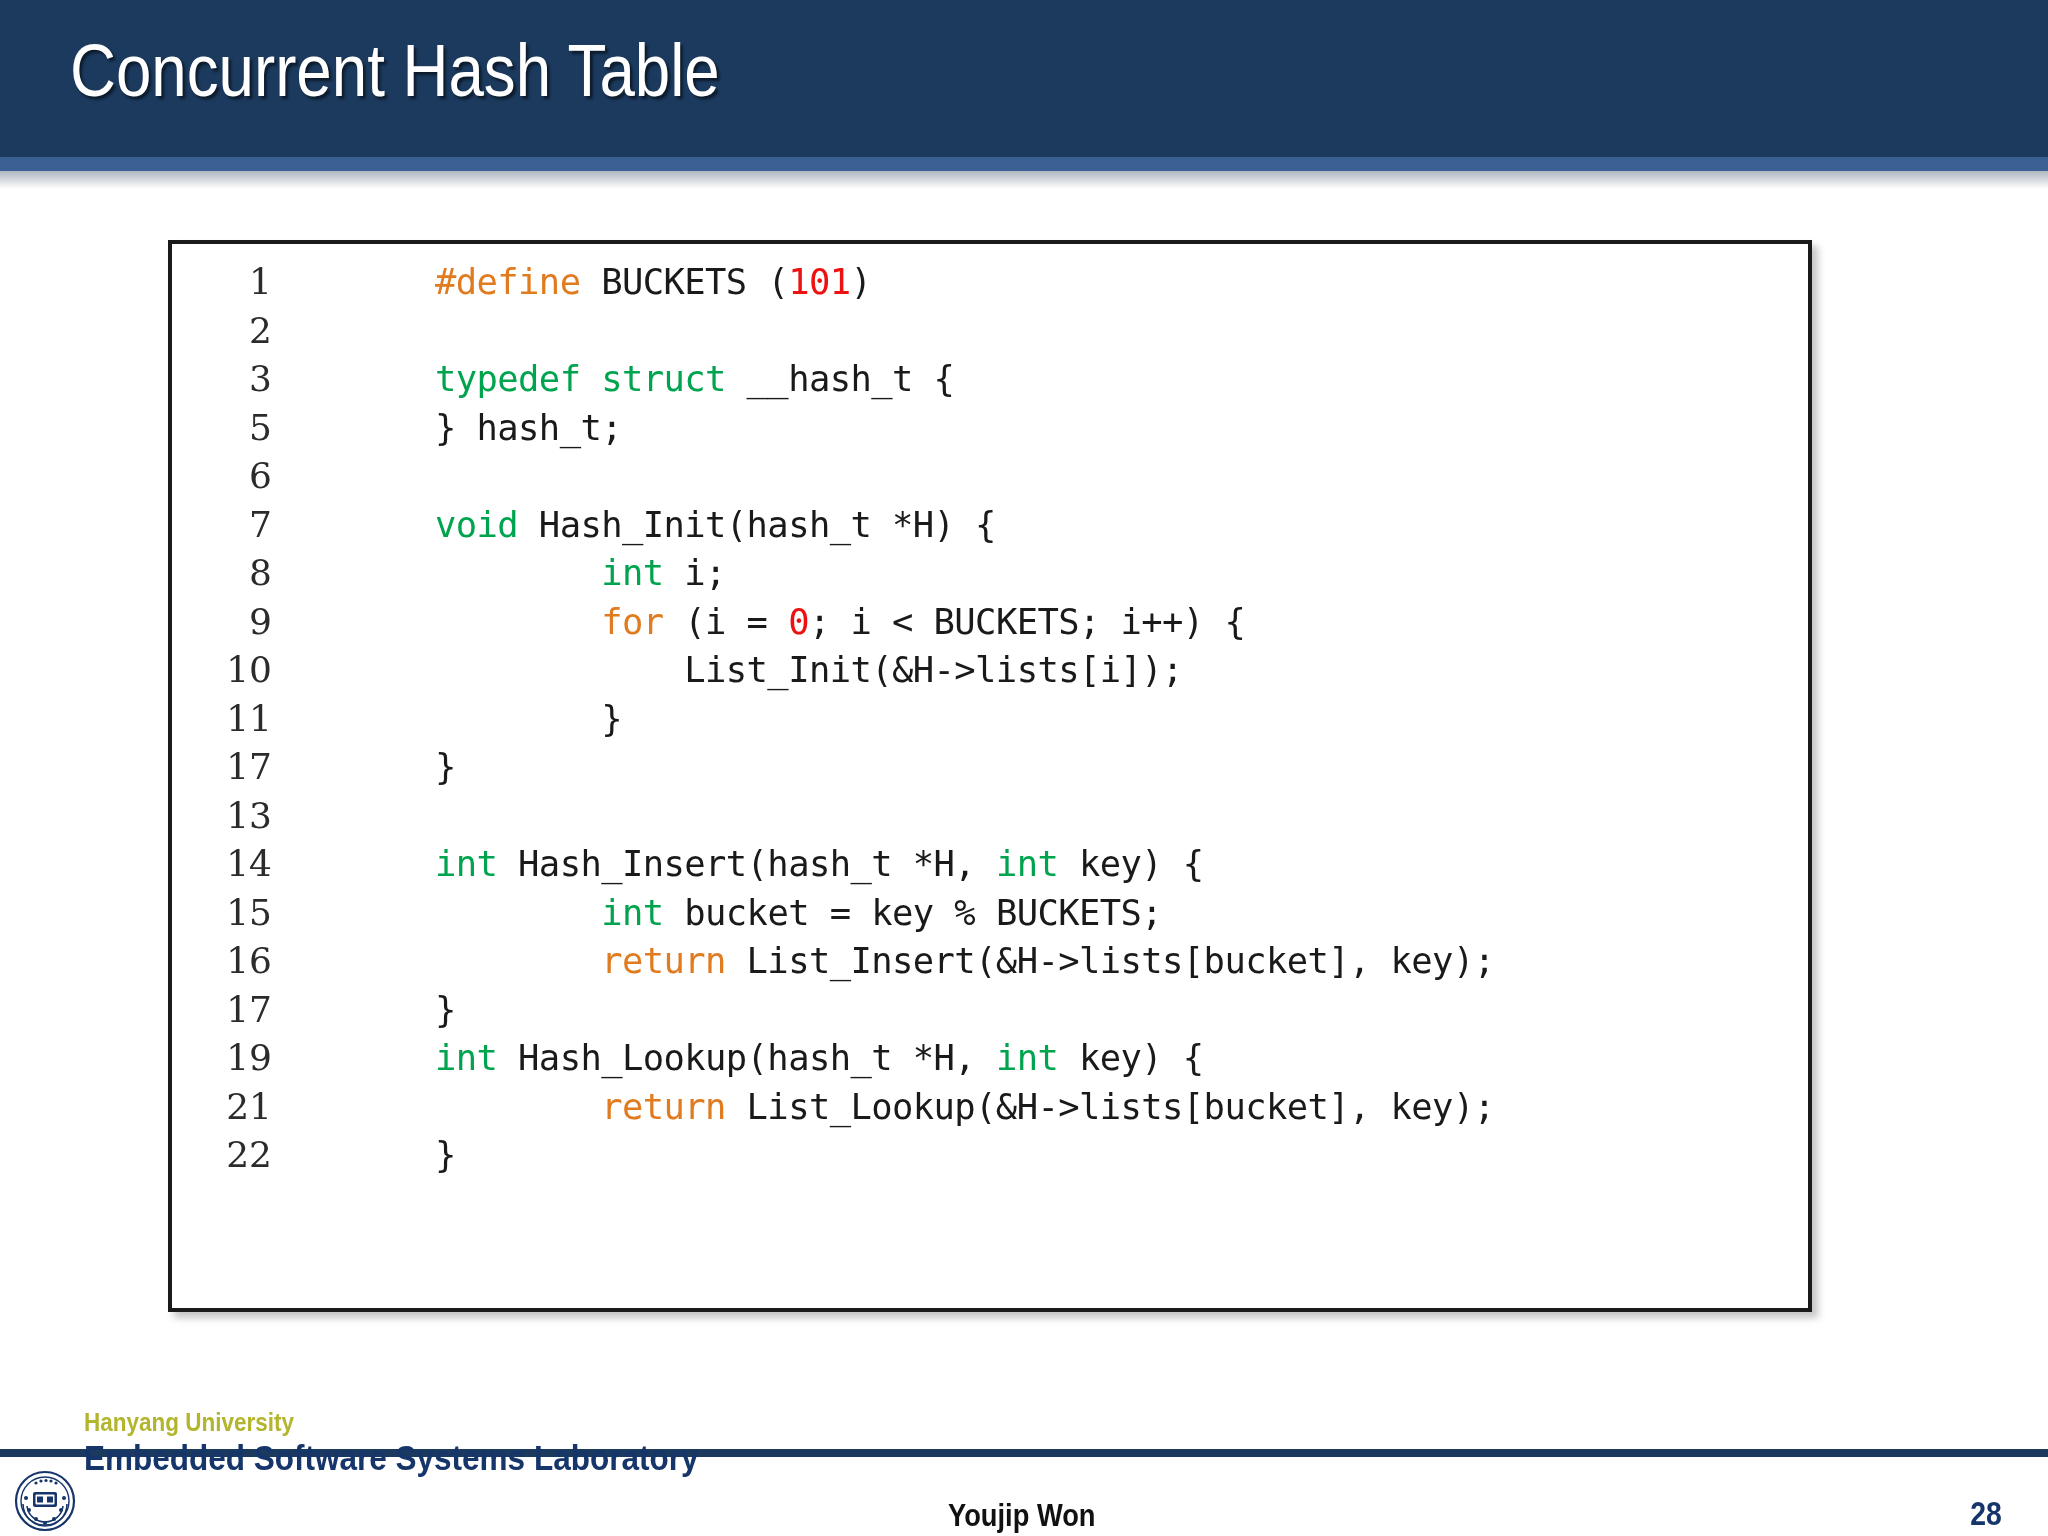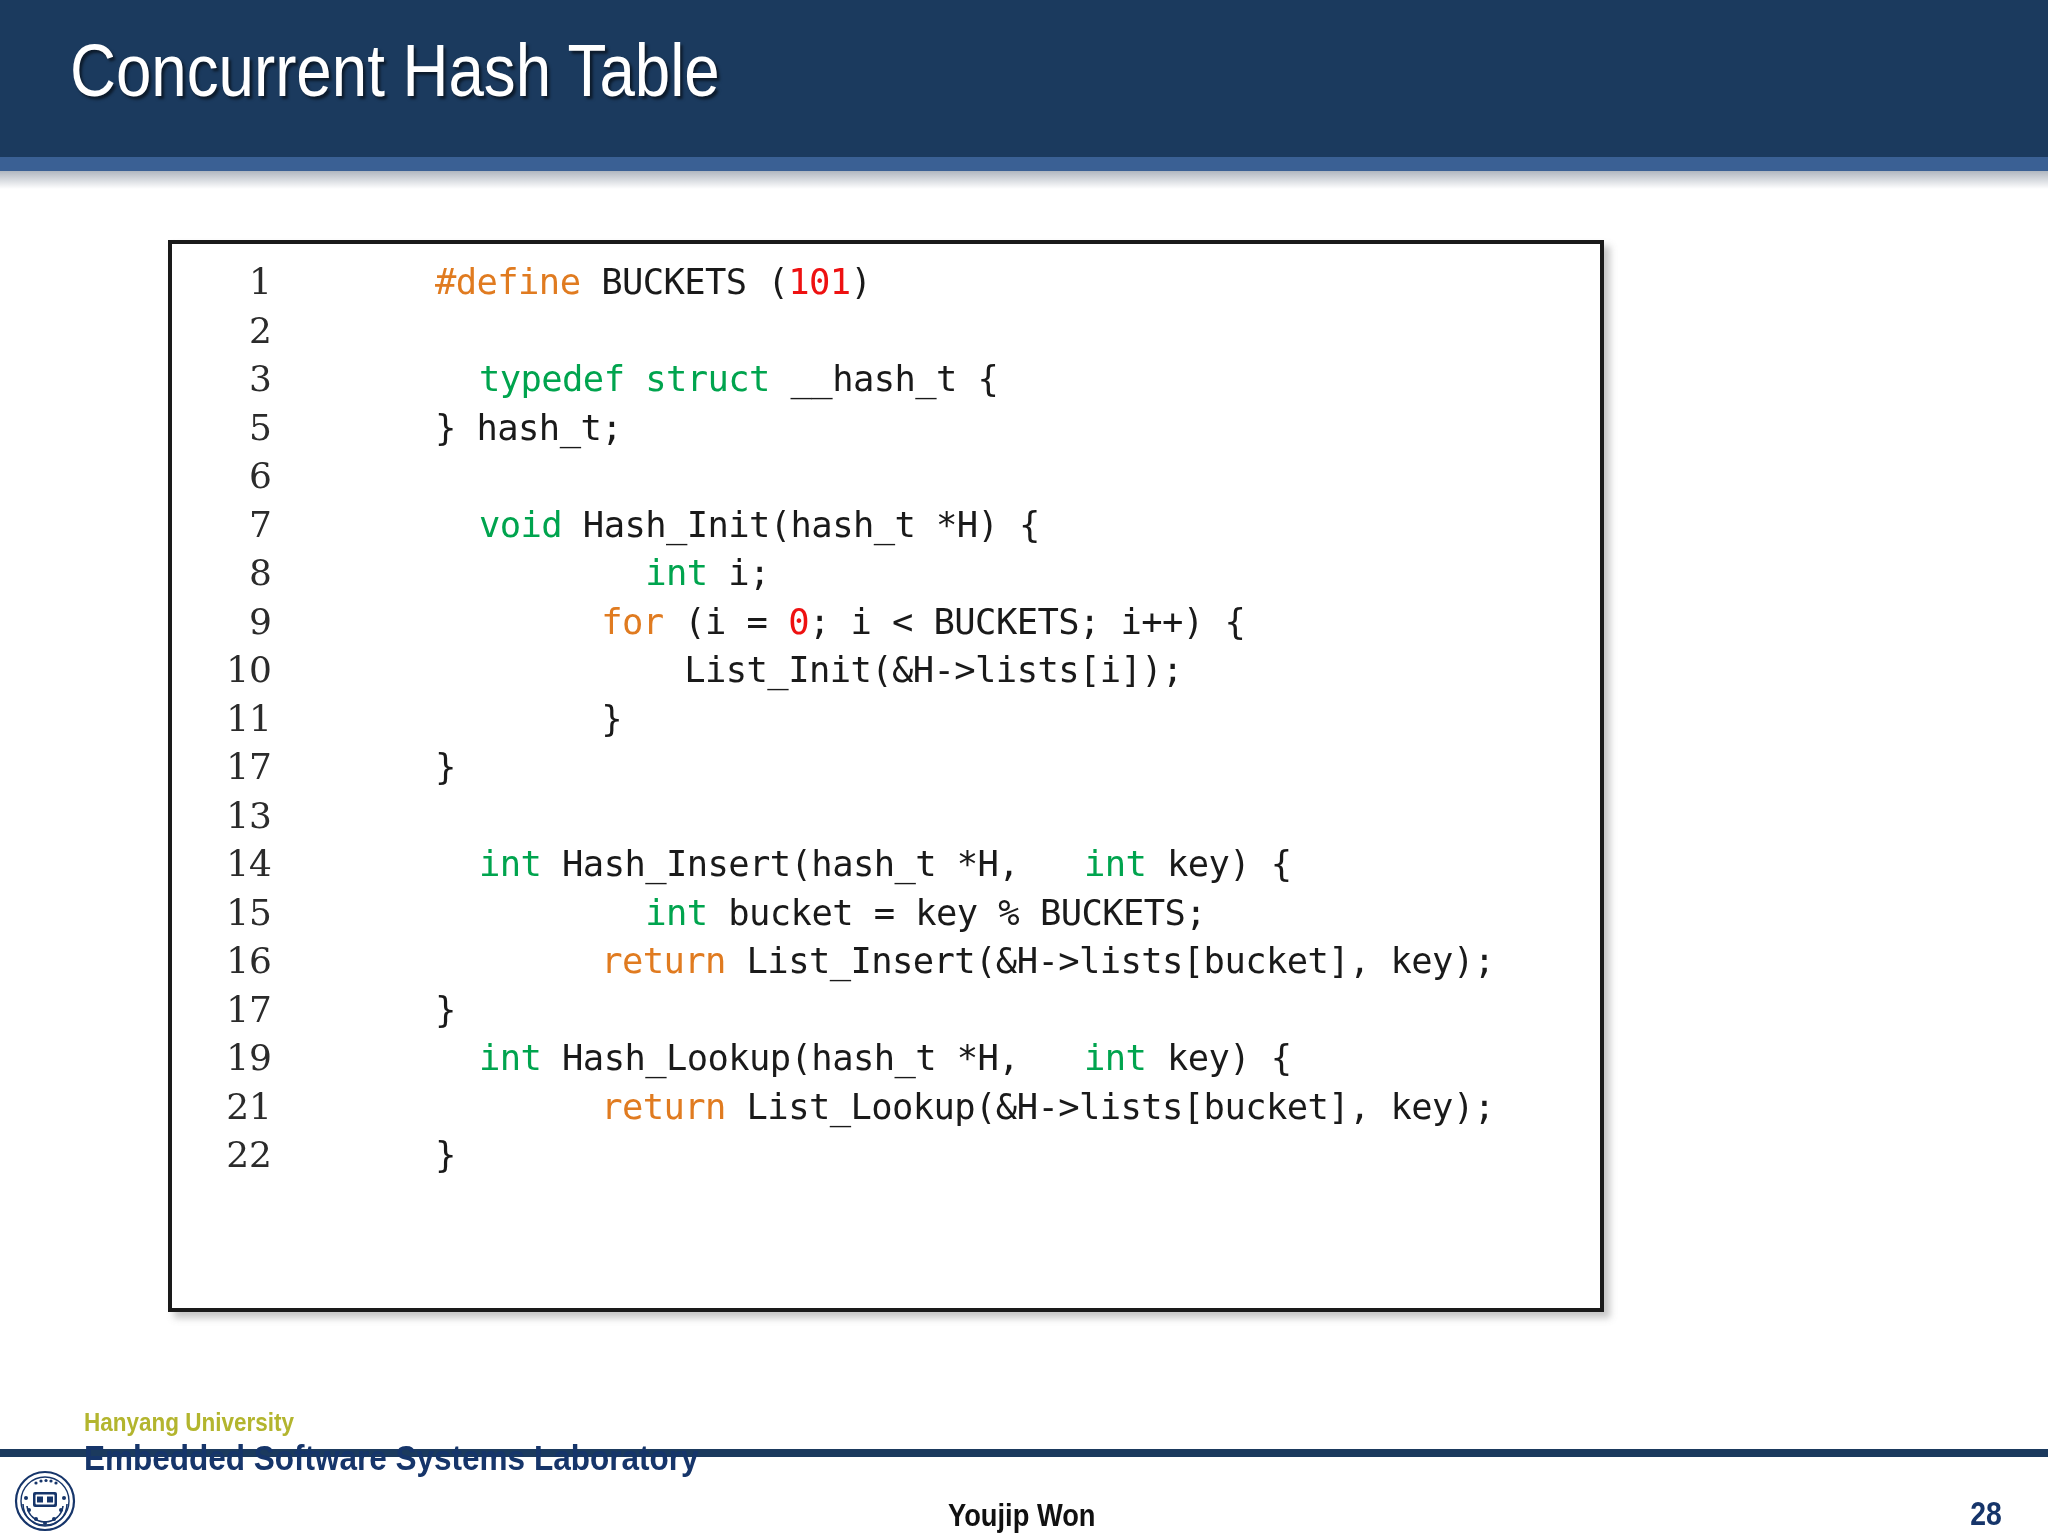--- a/index.html
+++ b/index.html
@@ -50,21 +50,21 @@
     transform-origin: left top;
     text-shadow: 3px 3px 3px rgba(0,0,0,0.55);
     white-space: nowrap;
   }
 
   
   #code-box {
     position: absolute;
     left: 168px;
     top: 240px;
-    width: 1436px;
+    width: 1644px;
     height: 1072px;
     background: #ffffff;
     border: 4px solid #1a1a1a;
     box-sizing: border-box;
     box-shadow: 6px 6px 7px rgba(120,120,120,0.42);
   }
   #code-listing {
     position: absolute;
     left: 0; top: 14px;
     width: 100%;
@@ -86,21 +86,21 @@
     font-family: "DejaVu Serif", "Liberation Serif", serif;
     font-size: 36px;
   }
   .code-text {
     display: inline-block;
     margin-left: 163px;
     font-family: "DejaVu Sans Mono", "Liberation Mono", monospace;
     font-size: 35.5px;
     letter-spacing: -0.6px;
   }
-  .kw-green  { color: #00a44e; margin-left: 44px; }
+  .kw-green  { color: #00a44e; }
   .kw-orange { color: #e07b20; }
   .num-red   { color: #ee1111; }
 
   
   #footer-rule {
     position: absolute;
     left: 0; top: 1449px;
     width: 2048px;
     height: 8px;
     background: #1b3a5e;

